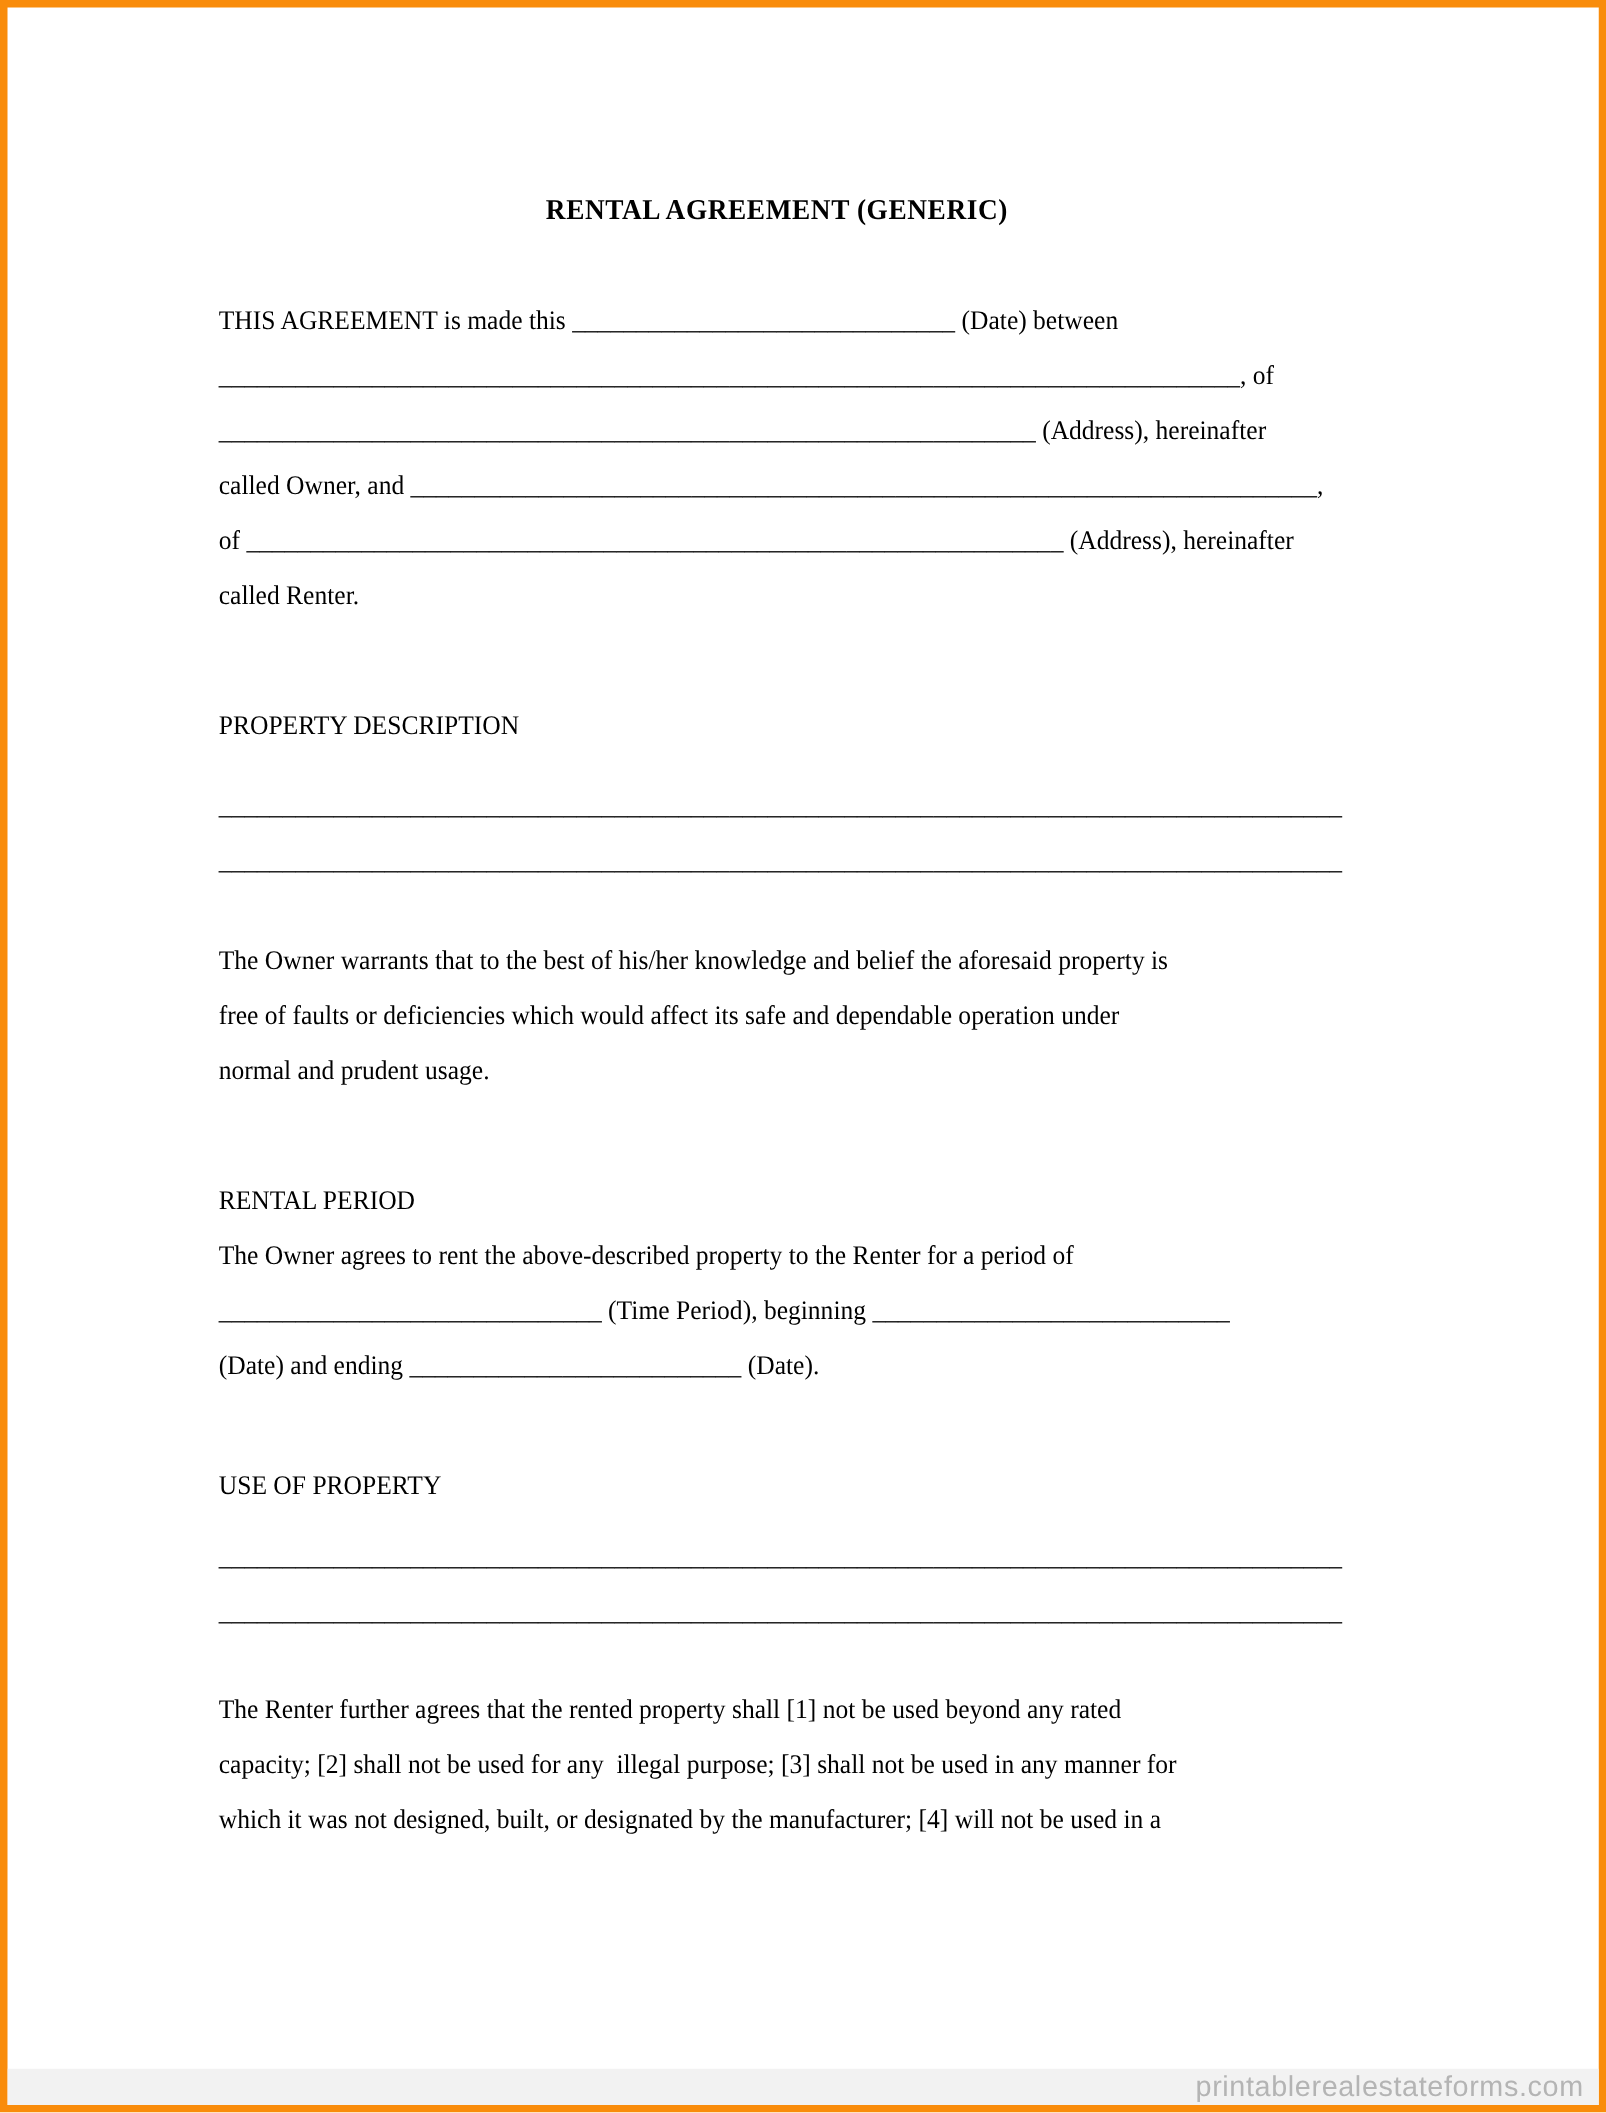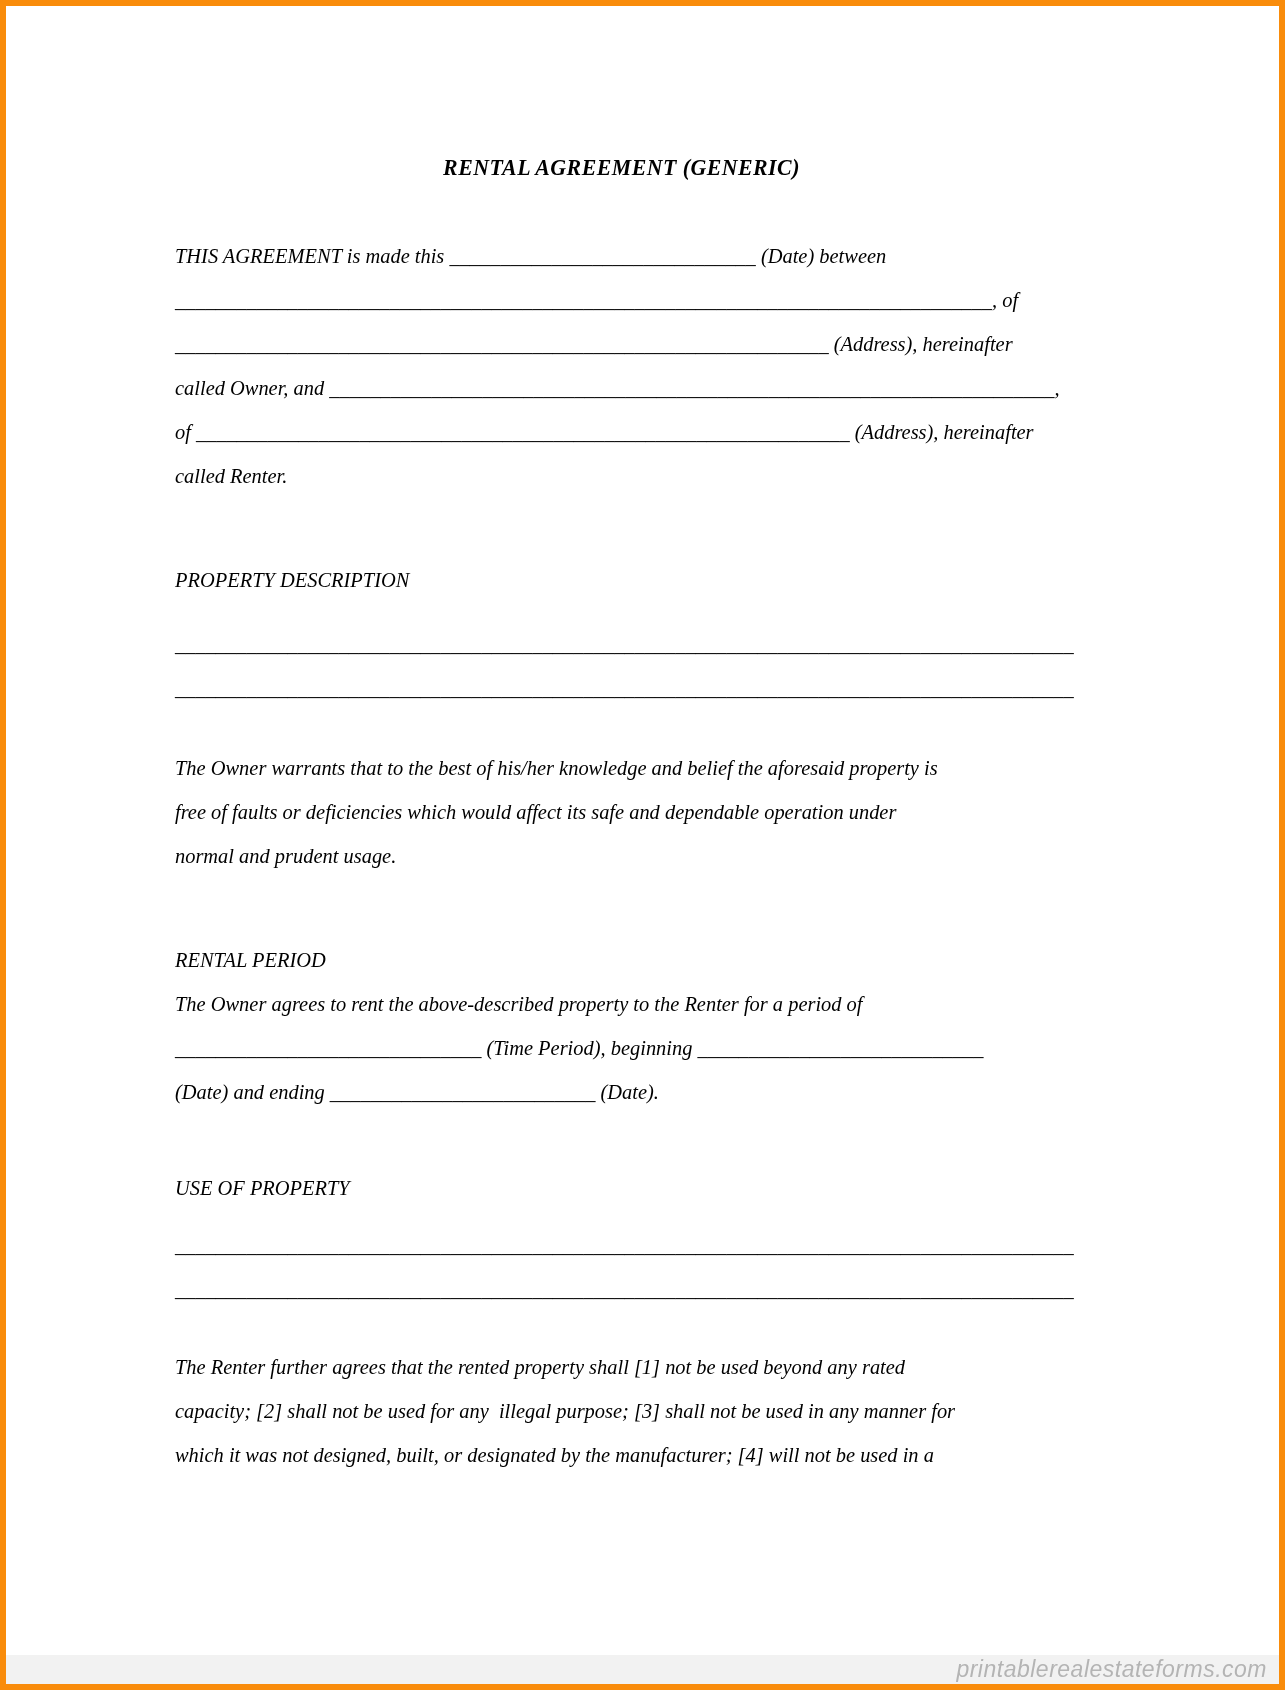--- a/index.html
+++ b/index.html
@@ -10,21 +10,20 @@
   .page {
     position: relative;
     width: 1285px;
     height: 1690px;
     box-sizing: border-box;
     background: #ffffff;
     border: 6px solid var(--border-color, #F98C0B);
     overflow: hidden;
     font-family: "Liberation Serif", "DejaVu Serif", serif;
     color: #000000;
-    font-style: italic;
   }
   .content {
     margin-left: 169px;
     width: 940px;
     transform: scaleX(0.95);
     transform-origin: left top;
   }
   .doc-title {
     margin: 140px 0 0 0;
     font-size: 23px;

